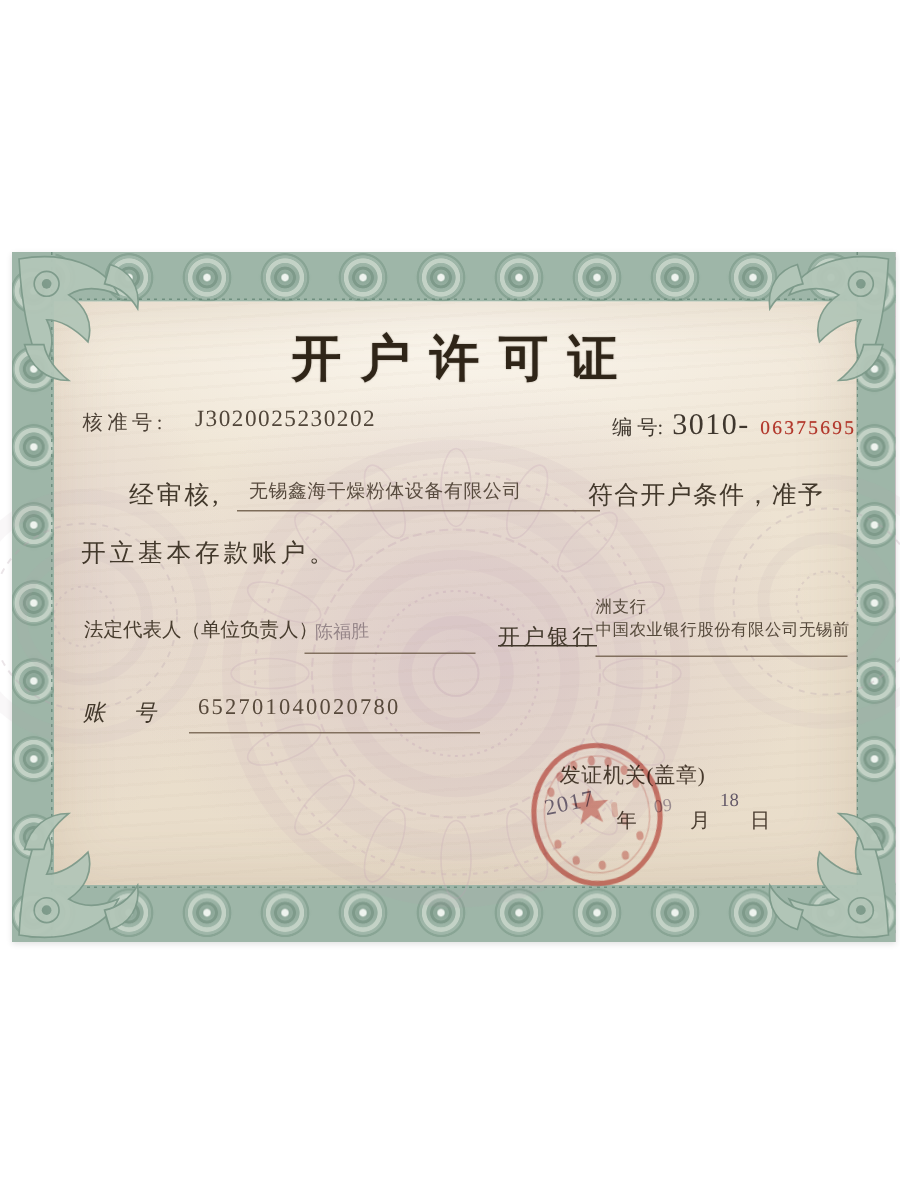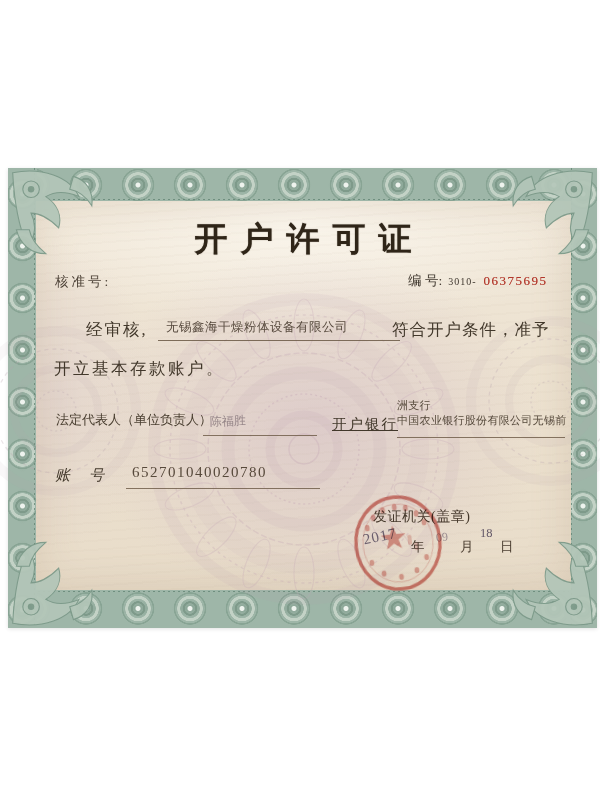--- a/index.html
+++ b/index.html
@@ -92,21 +92,21 @@
   
   .t{position:absolute;color:#473c2e;white-space:nowrap;}
   .title{
     left:0;right:0;top:16px;text-align:center;padding-left:12px;
     font-size:33px;font-weight:900;letter-spacing:13px;color:#2f2518;
     text-shadow:0 0 1px rgba(47,37,24,.55);
   }
   .approval-label{left:19px;top:72px;font-size:13.5px;letter-spacing:3px;color:#4c4136;}
   .approval-value{left:94px;top:70px;font-size:15.5px;letter-spacing:1px;color:#51463a;}
   .serial{left:372px;top:71px;font-size:13.5px;color:#3f372e;}
-  .serial .pre{letter-spacing:1px;margin-left:6px;font-size:10px;}
+  .serial .pre{letter-spacing:1px;margin-left:6px;font-size:20px;}
   .serial .num{color:#b2372b;font-size:13px;letter-spacing:1.5px;margin-left:7px;text-shadow:0 0 .5px rgba(178,55,43,.6);}
   .reviewed{left:50px;top:118px;font-size:16.5px;letter-spacing:2px;color:#42382b;}
   .company{
     left:122px;top:113px;width:234px;font-size:12.5px;color:#584b3f;letter-spacing:.5px;
     border-bottom:1px solid rgba(106,88,68,.85);padding:5px 0 4px 8px;white-space:nowrap;overflow:visible;
   }
   .conditions{left:356px;top:118px;font-size:16.5px;letter-spacing:1px;color:#42382b;}
   .line2{left:18px;top:157px;font-size:16.5px;letter-spacing:2.5px;color:#42382b;}
   .rep-label{left:20px;top:210px;font-size:13px;color:#483d2f;}
   .rep-name{left:174px;top:212px;font-size:12px;color:#8d7d81;transform:rotate(-1.5deg);opacity:.9;}
@@ -222,20 +222,21 @@
         <circle cx="90" cy="90" r="80" stroke-width="10" opacity=".3"></circle>
         <circle cx="90" cy="90" r="62" stroke-width="1.3" stroke-dasharray="4 4"></circle>
         <circle cx="90" cy="90" r="42" stroke-width="8" opacity=".35"></circle>
         <circle cx="90" cy="90" r="20" stroke-width="1.3" stroke-dasharray="2 3"></circle>
       </g>
     </svg>
 
     <div class="t title">开户许可证</div>
 
     <div class="t approval-label">核准号:</div>
+    <div class="t approval-value">J3020025230202</div>
     <div class="t serial">
       <span>编 号:</span><span class="pre">3010-</span><span class="num">06375695</span>
     </div>
 
     <div class="t reviewed">经审核,</div>
     <div class="t conditions">符合开户条件，准予</div>
     <div class="t company">无锡鑫海干燥粉体设备有限公司</div>
     <div class="t rep-label">法定代表人（单位负责人）</div>
 
     <div class="t line2">开立基本存款账户。</div>

